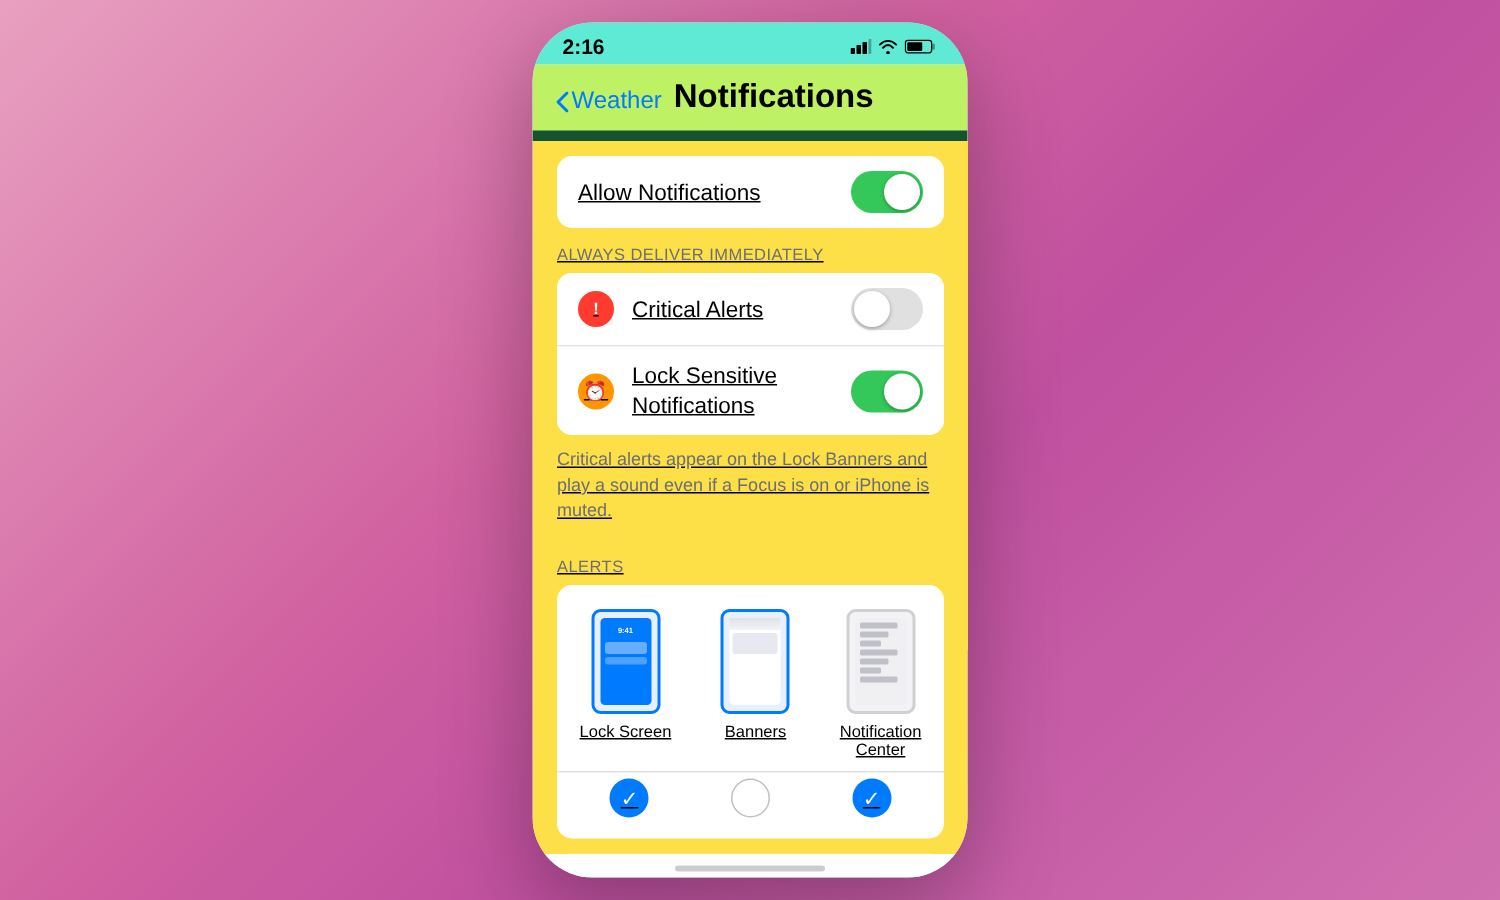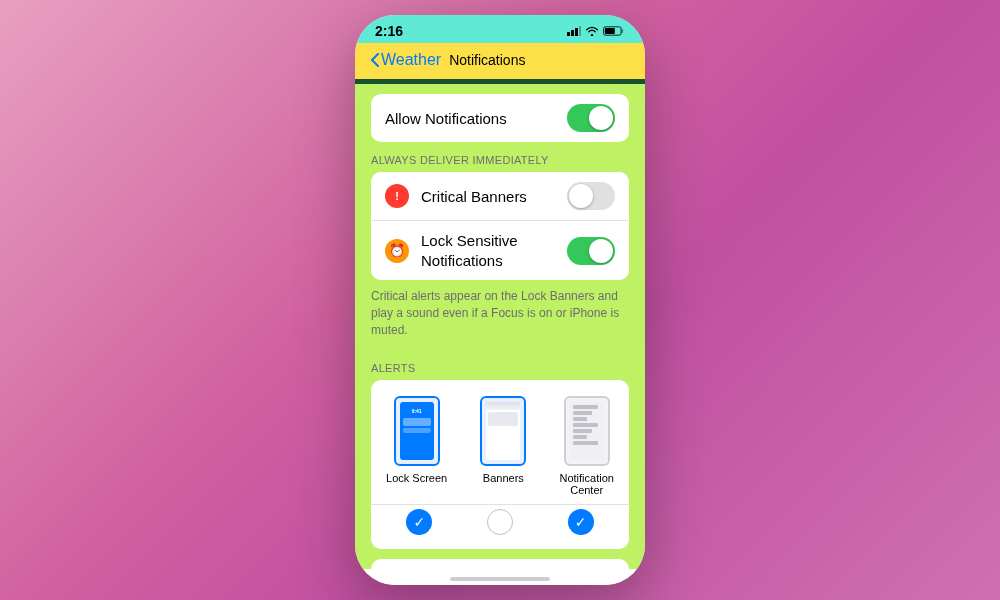--- a/index.html
+++ b/index.html
@@ -35,46 +35,47 @@
       justify-content: space-between;
       align-items: center;
       font-size: 12px;
       font-weight: 600;
     }
     .status-time { font-size: 14px; font-weight: 600; }
     .status-icons { display: flex; align-items: center; gap: 4px; }
 
     
     .nav-bar {
-      background: #fde047;
+      background: #bef264;
       padding: 8px 16px 10px;
       display: flex;
-      align-items: center;
-      border-bottom: 5px solid #14532d;
+      align-items: flex-end;
+      border-bottom: 7px solid #14532d;
     }
     .nav-back {
       color: #007AFF;
       font-size: 14px;
       display: flex;
       align-items: center;
       gap: 2px;
       cursor: pointer;
     }
     .nav-title {
-      font-size: 14px;
-      font-weight: 400;
+      font-size: 22px;
+      font-weight: 700;
       color: #000;
       margin-left: 8px;
     }
 
     
     .content {
       flex: 1;
       overflow-y: auto;
-      background: #bef264;
+      background: #fde047;
+      text-decoration: underline;
     }
     .content::-webkit-scrollbar { display: none; }
     .section-header {
       font-size: 11px;
       color: #6d6d72;
       text-transform: uppercase;
       padding: 12px 16px 6px;
       letter-spacing: 0.3px;
     }
 
@@ -331,21 +332,21 @@
       </div>
     </div>
 
     <div class="section-header">Always Deliver Immediately</div>
     <div class="list-card">
 
       <div class="list-item">
         <div class="list-item-icon icon-red">
           <span style="font-size:11px; font-weight:700; color:white;">!</span>
         </div>
-        <span class="list-item-label">Critical Banners</span>
+        <span class="list-item-label">Critical Alerts</span>
         <div class="toggle off">
           <div class="toggle-knob"></div>
         </div>
       </div>
 
       <div class="list-item" style="border-bottom:none;">
         <div class="list-item-icon" style="background:#ff9500; display:flex; align-items:center; justify-content:center;">
           <span style="font-size:13px;">⏰</span>
         </div>
         <span class="list-item-label" style="line-height:1.3;">Lock Sensitive Notifications</span>

